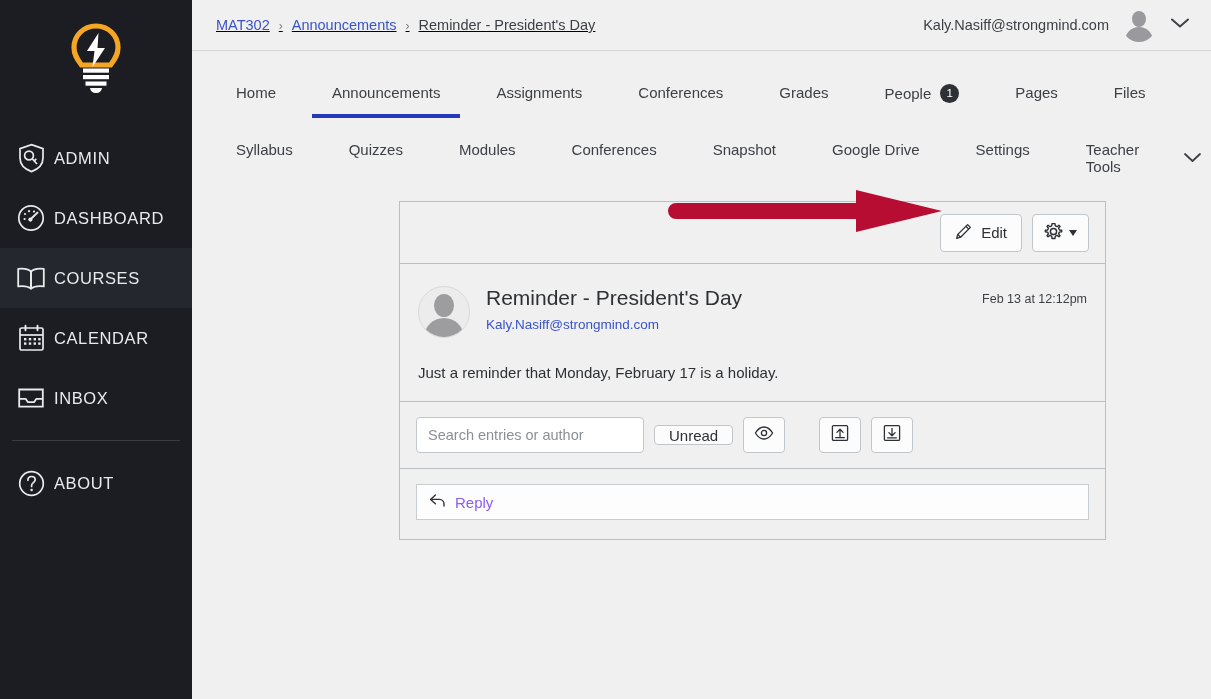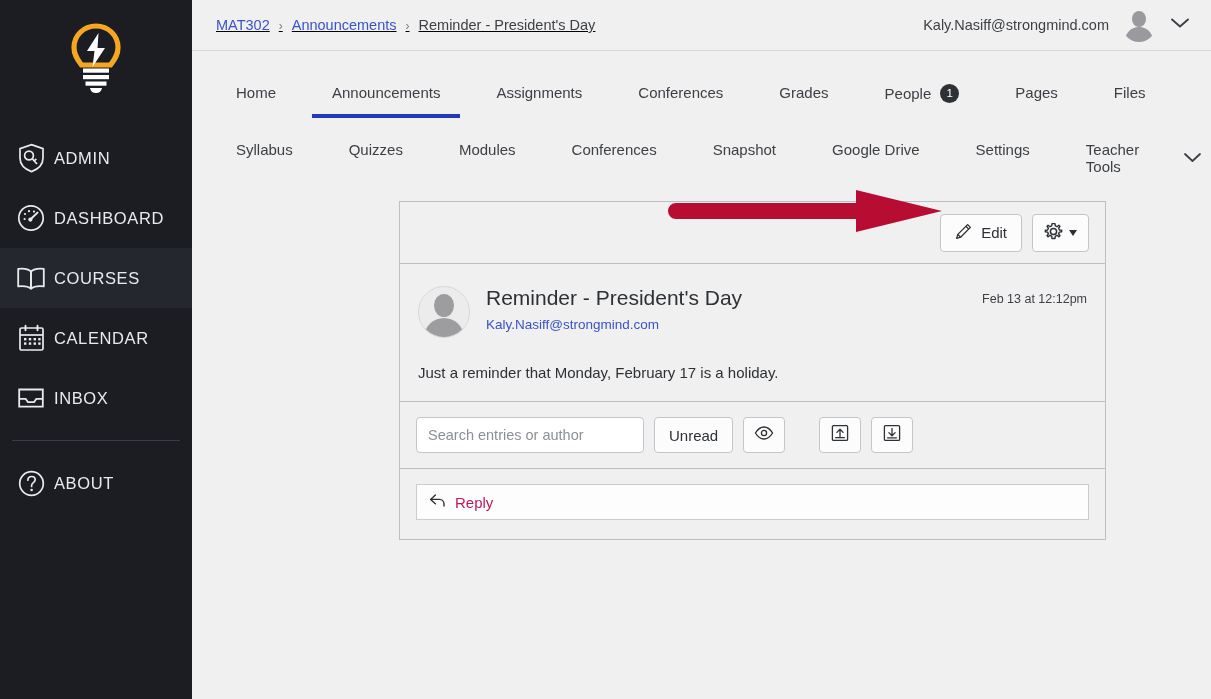--- a/index.html
+++ b/index.html
@@ -224,34 +224,34 @@
   }
   .search-input::placeholder { color: #8b9096; }
   .icon-btn {
     width: 42px; height: 36px;
     background: #fcfcfd;
     border: 1px solid #c1c6cb;
     border-radius: 4px;
     display: flex; align-items: center; justify-content: center;
     cursor: pointer;
   }
-  .btn-unread { height: 36px; }
+  .btn-unread { height: 20px; }
   .spacer-sm { width: 14px; }
 
   .reply-zone { padding: 15px 16px 19px 16px; }
   .reply-box {
     height: 36px;
     background: #fdfdfe;
     border: 1px solid #c8cdd2;
     display: flex;
     align-items: center;
     gap: 9px;
     padding-left: 12px;
     font-size: 15px;
-    color: #be185d;
+    color: #8b5cf6;
     cursor: pointer;
   }
 
   
   .red-arrow {
     position: absolute;
     left: 264px;
     top: -16px;
     width: 285px;
     height: 50px;

